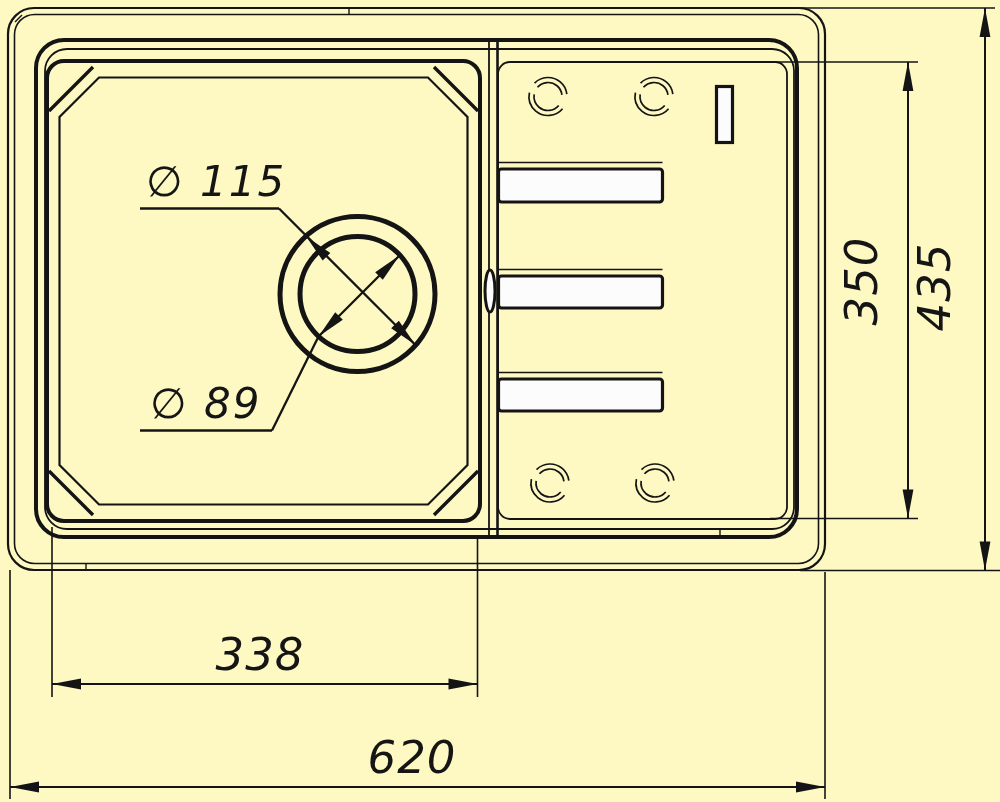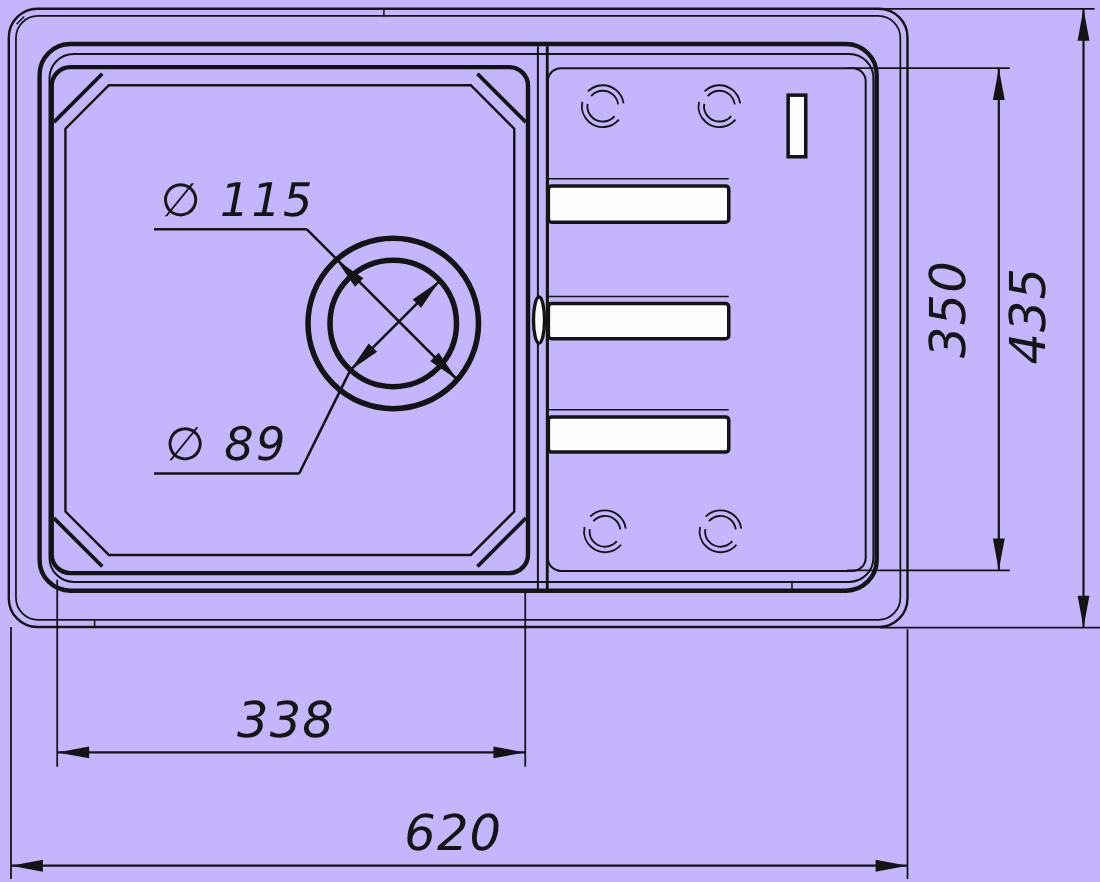--- a/index.html
+++ b/index.html
@@ -1,16 +1,16 @@
 <!DOCTYPE html>
 <html><head>
 <meta charset="utf-8">
 <style>
   html,body{margin:0;padding:0;background:#ffffff;}
-  .stage{width:1000px;height:802px;background:#c4b5fd;position:relative;overflow:hidden;}
+  .stage{width:1000px;height:802px;background:#fef9c3;position:relative;overflow:hidden;}
   svg{display:block;}
   text{font-family:"DejaVu Sans","Liberation Sans",sans-serif;font-style:italic;fill:#151515;}
   .dim-txt{font-size:45px;letter-spacing:1px;}
   .dia-txt{font-size:42px;letter-spacing:2px;}
 </style>
 </head>
 <body>
 
 <div class="stage">
 <svg width="1000" height="802" viewBox="0 0 1000 802">

